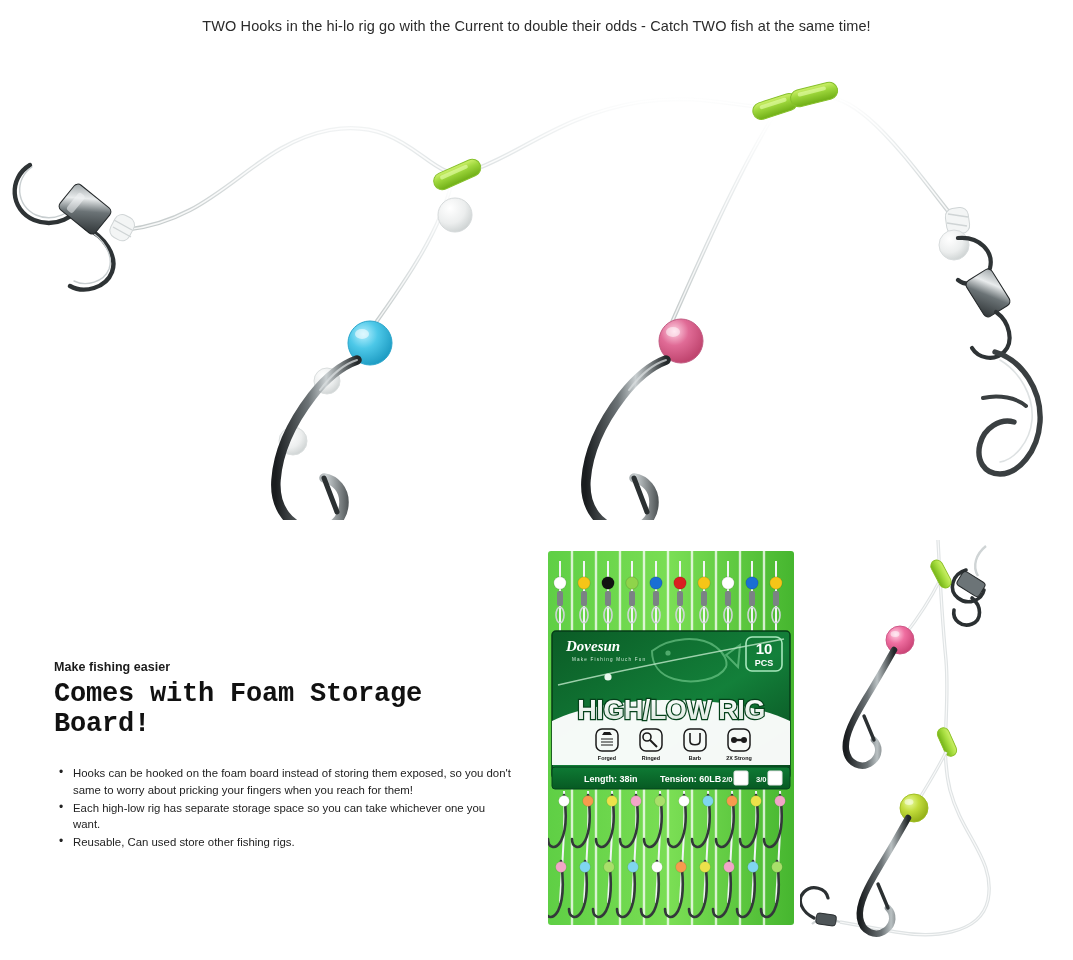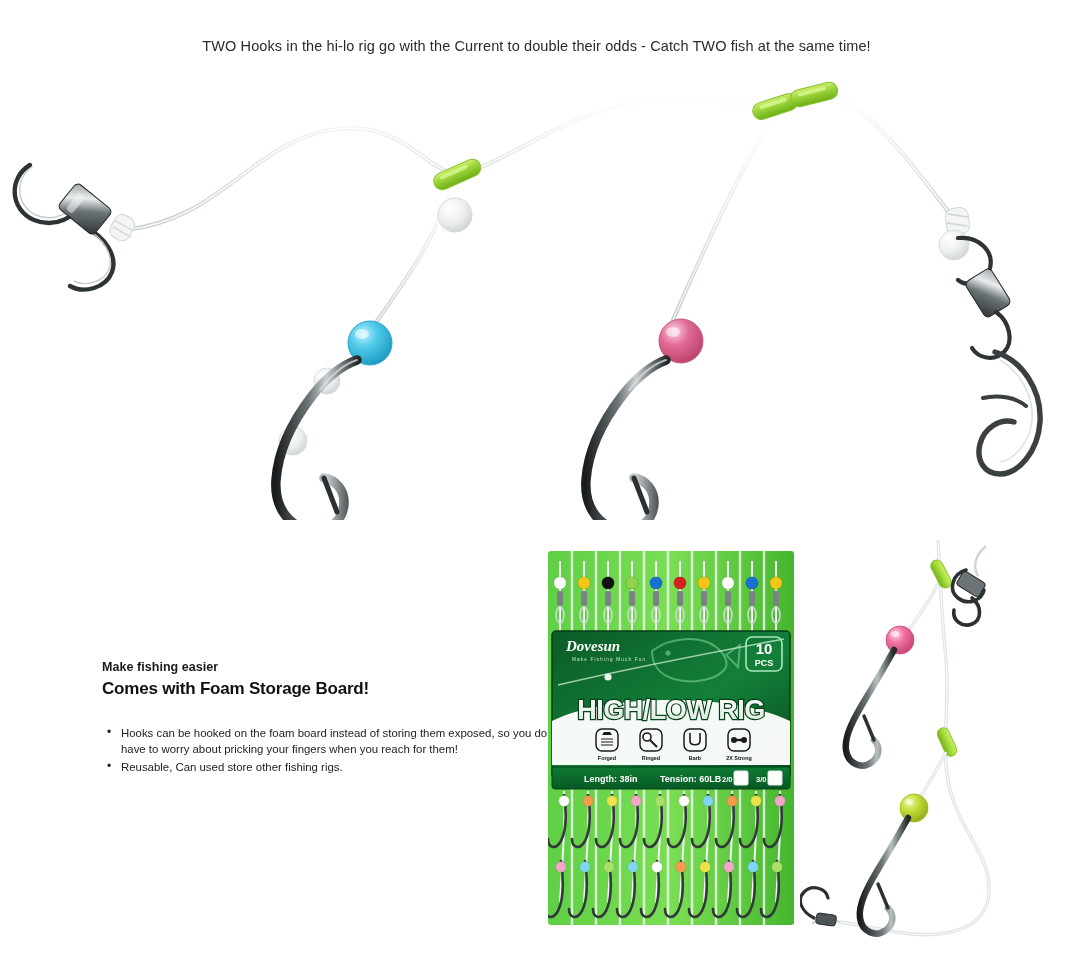--- a/index.html
+++ b/index.html
@@ -18,21 +18,21 @@
   .stage {
     position: absolute;
     inset: 0;
     width: 1073px;
     height: 960px;
   }
 
   
   .headline {
     position: absolute;
-    top: 38px;
+    top: 18px;
     left: 0;
     width: 1073px;
     text-align: center;
     font-size: 14.5px;
     letter-spacing: .1px;
     color: #2b2b2b;
     white-space: nowrap;
   }
 
   
@@ -43,36 +43,36 @@
     width: 1073px;
     height: 460px;
   }
 
   
   .copy {
     position: absolute;
     left: 54px;
     top: 660px;
     width: 460px;
-    margin-left: 48px;
   }
   .copy .eyebrow {
     font-size: 12.5px;
     font-weight: bold;
     color: #1b1b1b;
     margin: 0 0 6px 0;
     letter-spacing: .05px;
   }
   .copy .title {
-    font-size: 17px;
+    font-size: 27px;
     font-weight: bold;
     color: #111111;
     margin: 0 0 26px 0;
     letter-spacing: -.2px;
     line-height: 1.1;
+    font-family: Liberation Mono, monospace;
   }
   .copy ul {
     margin: 0;
     padding: 0 0 0 17px;
     list-style: none;
   }
   .copy li {
     position: relative;
     font-size: 11.4px;
     line-height: 1.42;
@@ -249,21 +249,22 @@
                C984,414 976,400 980,384 C984,368 1000,358 1014,362" fill="none" stroke="#3a3f41" stroke-width="5.4" stroke-linecap="round"></path>
       <path d="M1000,300 C1020,312 1034,336 1032,360 C1030,382 1014,400 1000,402" fill="none" stroke="#cfd4d5" stroke-width="1.6" stroke-linecap="round" opacity=".7"></path>
       <path d="M983,338 C999,334 1017,338 1026,346" fill="none" stroke="#3a3f41" stroke-width="4" stroke-linecap="round"></path>
     </g>
   </svg>
 
   <div class="copy">
     <p class="eyebrow">Make fishing easier</p>
     <h2 class="title">Comes with Foam Storage Board!</h2>
     <ul>
-      <li>Hooks can be hooked on the foam board instead of storing them exposed, so you don't have to worry about pricking your fingers when you reach for them!</li>
+      <li>Hooks can be hooked on the foam board instead of storing them exposed, so you don't same to worry about pricking your fingers when you reach for them!</li>
+      <li>Each high-low rig has separate storage space so you can take whichever one you want.</li>
       <li>Reusable, Can used store other fishing rigs.</li>
     </ul>
   </div>
 
   <svg class="package" viewBox="0 0 246 390">
     <defs>
       <linearGradient id="foamGrad" x1="0" y1="0" x2="1" y2="0">
         <stop offset="0%" stop-color="#5fcf45"></stop>
         <stop offset="50%" stop-color="#7ade54"></stop>
         <stop offset="100%" stop-color="#46b62f"></stop>

